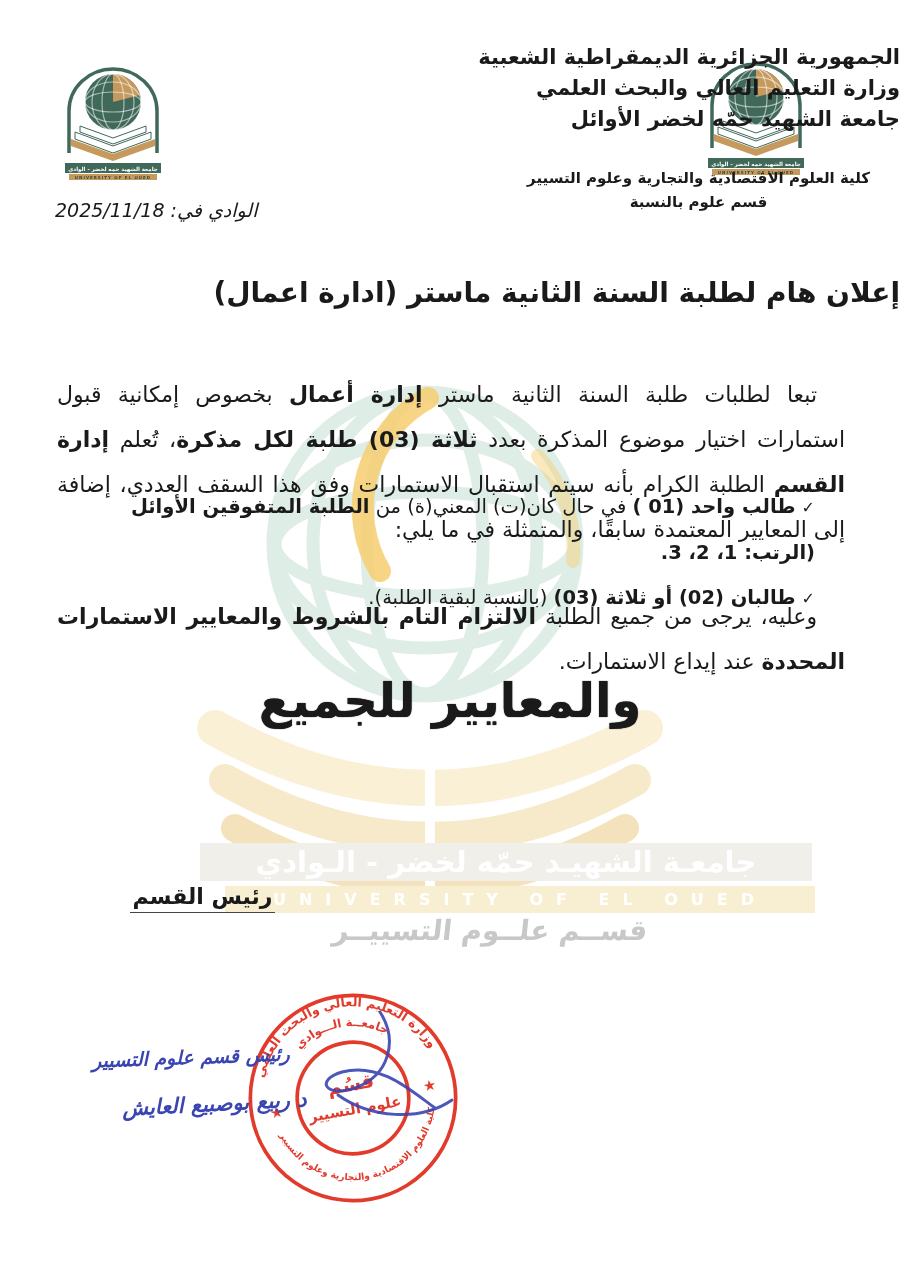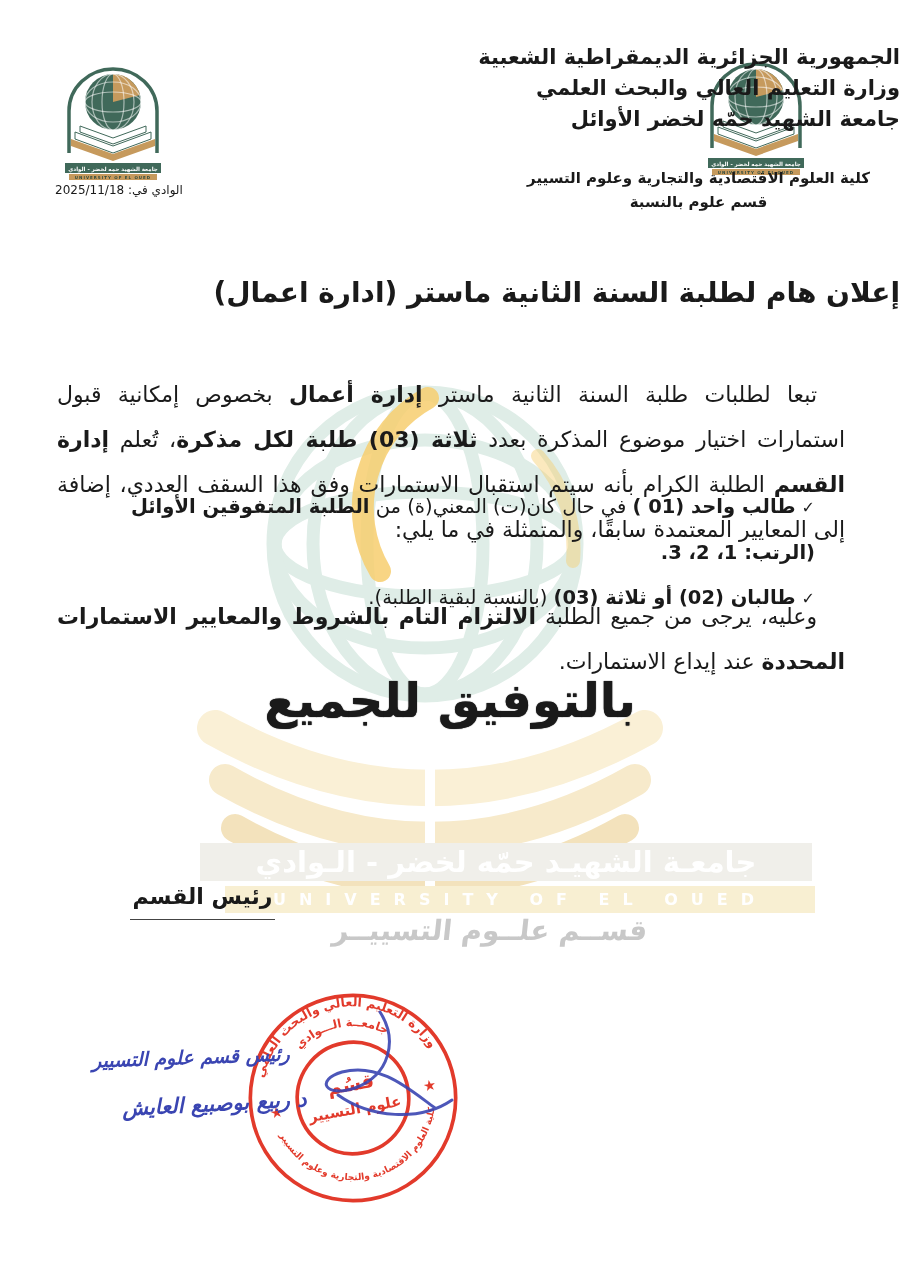--- a/index.html
+++ b/index.html
@@ -33,39 +33,39 @@
     transform:skewX(-6deg);
   }
   
   .hdr-text{position:absolute; top:42px; left:0; right:0; text-align:right;
     font-weight:bold; font-size:21px; line-height:31px; direction:rtl; z-index:2;}
   .logo{position:absolute; z-index:2;}
   .logo-left{left:57px; top:55px;}
   .logo-right{left:700px; top:50px;}
   .org-block{position:absolute; right:30px; top:166px; text-align:center;
     font-weight:bold; font-size:15px; line-height:24px; direction:rtl; z-index:2;}
-  .date-line{position:absolute; left:55px; top:183px; font-size:12px;
-    direction:rtl; z-index:2;}
+  .date-line{position:absolute; left:55px; top:199px; font-size:19px;
+    direction:rtl; z-index:2;font-style:italic;}
   
   .title{position:absolute; top:276px; left:0; right:0; text-align:right;
     font-size:28px; font-weight:bold; direction:rtl; z-index:2;}
   .para{position:absolute; right:55px; left:57px; direction:rtl;
     font-size:22px; line-height:45px; text-align:justify; z-index:2;}
   .p1{top:350px; text-indent:28px;}
   .p2{top:572px; text-indent:28px;}
   .bullets{position:absolute; right:85px; left:60px; top:484px; direction:rtl;
     font-size:19.5px; line-height:45px; z-index:2;text-align:right;}
   .bullet .chk{font-size:16px; font-weight:bold; margin-left:6px;}
   .b{font-weight:bold;}
   .closing{position:absolute; top:672px; left:0; right:0; text-align:center;
     direction:rtl; font-size:48px; font-weight:bold; z-index:2;
     text-shadow:0 0 1px #000; letter-spacing:2px;}
   .chief{position:absolute; left:130px; top:884px; width:145px; text-align:center;
     direction:rtl; font-size:22px; font-weight:bold; z-index:3;
-    border-bottom:1.5px solid #444; padding-bottom:10px;}
+    border-bottom:1.5px solid #444; padding-bottom:3px;}
   
   .stamp{position:absolute; left:243px; top:988px; width:220px; height:220px; z-index:4;}
   .st-arc{font-size:17px; font-weight:bold; fill:var(--stamp-red);}
   .st-arc2{font-size:16px; font-weight:bold; fill:var(--stamp-red);}
   .st-arc3{font-size:12.5px; font-weight:bold; fill:var(--stamp-red);}
   .st-star{font-size:20px; fill:var(--stamp-red); text-anchor:middle;}
   .st-center1{font-size:26px; font-weight:bold; fill:var(--stamp-red); text-anchor:middle;}
   .st-center2{font-size:20px; font-weight:bold; fill:var(--stamp-red); text-anchor:middle;}
   .sig-svg{position:absolute; left:80px; top:1000px; z-index:5;}
   .sig-text{position:absolute; color:var(--signature-blue); direction:rtl;
@@ -157,21 +157,21 @@
 
   <p class="para p1"><span>تبعا لطلبات طلبة السنة الثانية ماستر </span><span class="b">إدارة أعمال</span><span> بخصوص إمكانية قبول استمارات اختيار موضوع المذكرة بعدد </span><span class="b">ثلاثة (03) طلبة لكل مذكرة</span><span>، تُعلم </span><span class="b">إدارة القسم</span><span> الطلبة الكرام بأنه سيتم استقبال الاستمارات وفق هذا السقف العددي، إضافة إلى المعايير المعتمدة سابقًا، والمتمثلة في ما يلي:</span></p>
 
   <div class="bullets">
     <div class="bullet"><span class="chk">✓</span><span class="b">طالب واحد (01 )</span><span> في حال كان(ت) المعني(ة) من </span><span class="b">الطلبة المتفوقين الأوائل (الرتب: 1، 2، 3.</span></div>
     <div class="bullet"><span class="chk">✓</span><span class="b">طالبان (02) أو ثلاثة (03)</span><span> (بالنسبة لبقية الطلبة).</span></div>
   </div>
 
   <p class="para p2"><span>وعليه، يرجى من جميع الطلبة </span><span class="b">الالتزام التام بالشروط والمعايير الاستمارات المحددة</span><span> عند إيداع الاستمارات.</span></p>
 
-  <div class="closing">بالتوفيق للجميع</div>
+  <div class="closing">والمعايير للجميع</div>
 
   <div class="chief">رئيس القسم</div>
 
   <svg class="stamp" viewBox="0 0 300 300" aria-hidden="true">
     <g transform="rotate(-10 150 150)">
       <circle cx="150" cy="150" r="140" fill="none" stroke="var(--stamp-red)" stroke-width="5"></circle>
       <circle cx="150" cy="150" r="76" fill="none" stroke="var(--stamp-red)" stroke-width="5"></circle>
       <defs>
         <path id="arcTop1" d="M 25,150 A 125,125 0 0 1 275,150"></path>
         <path id="arcTop2" d="M 52,150 A 98,98 0 0 1 248,150"></path>

